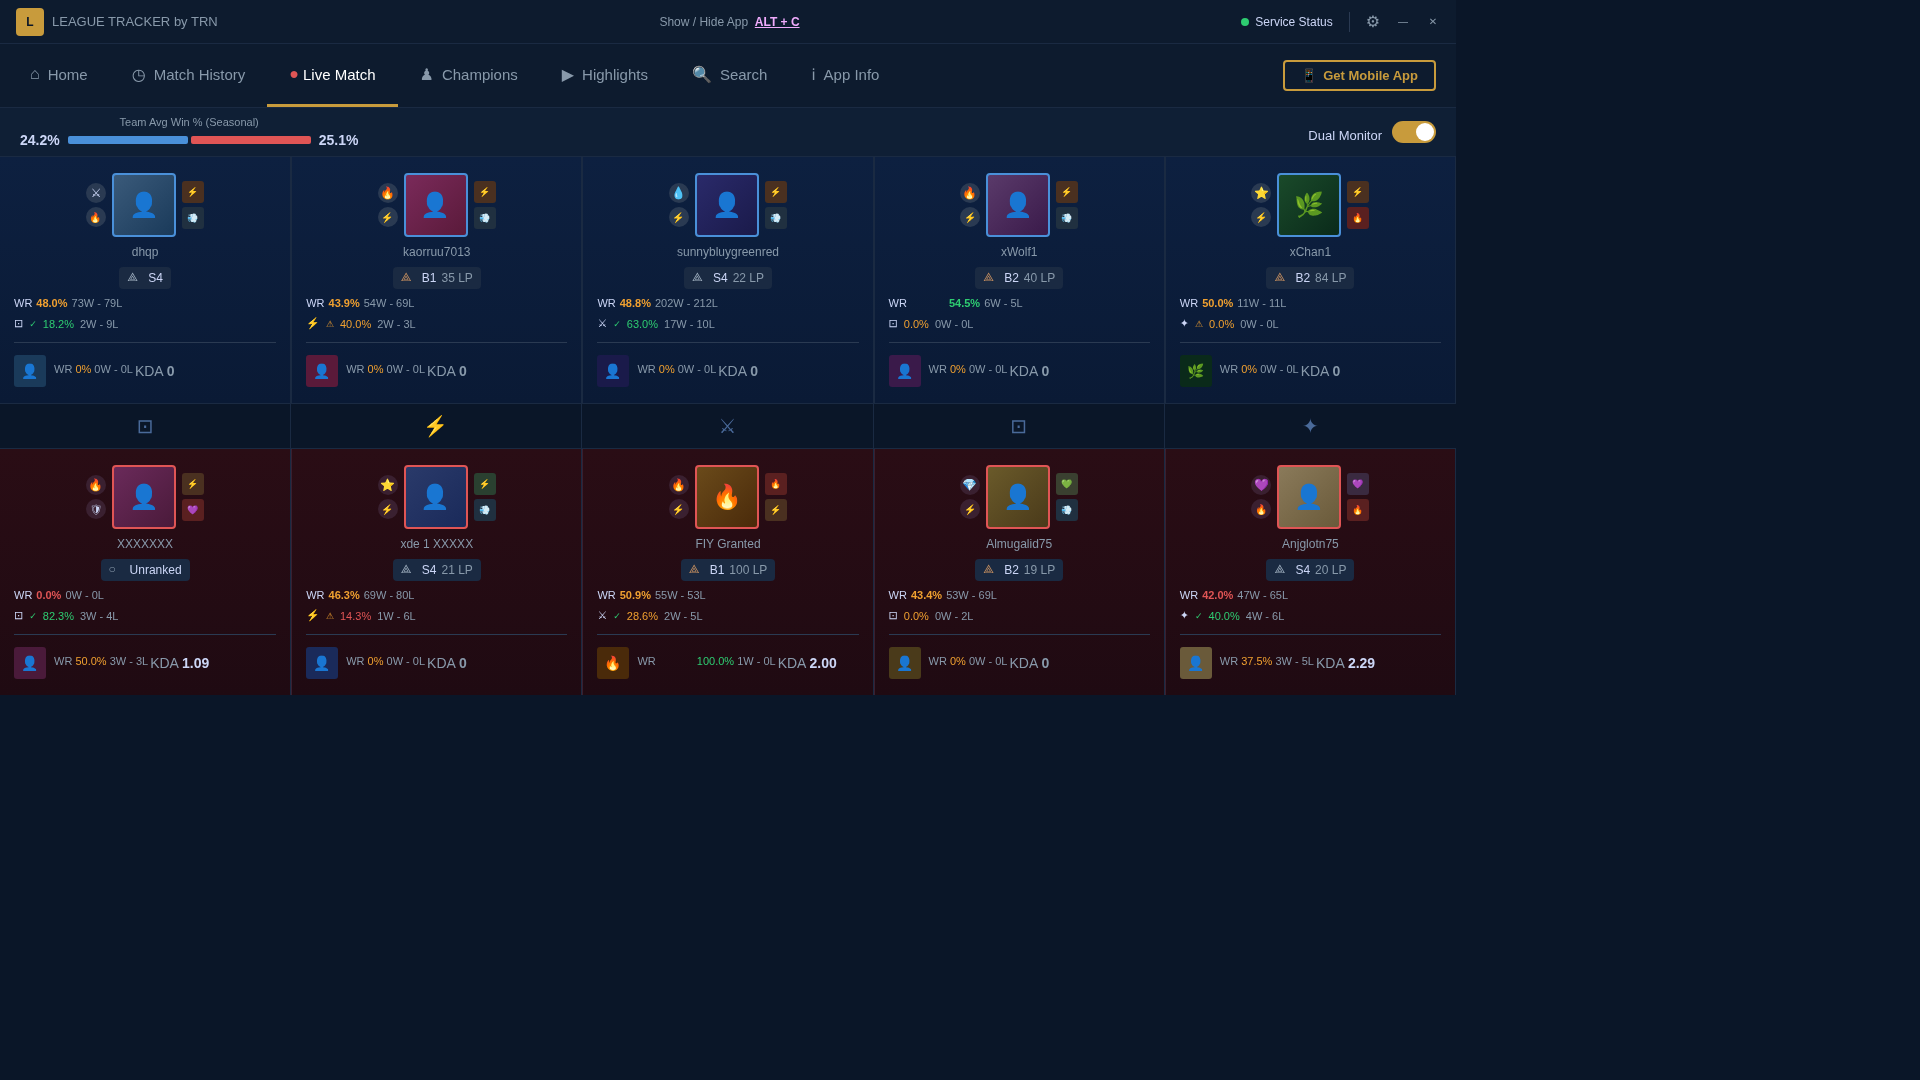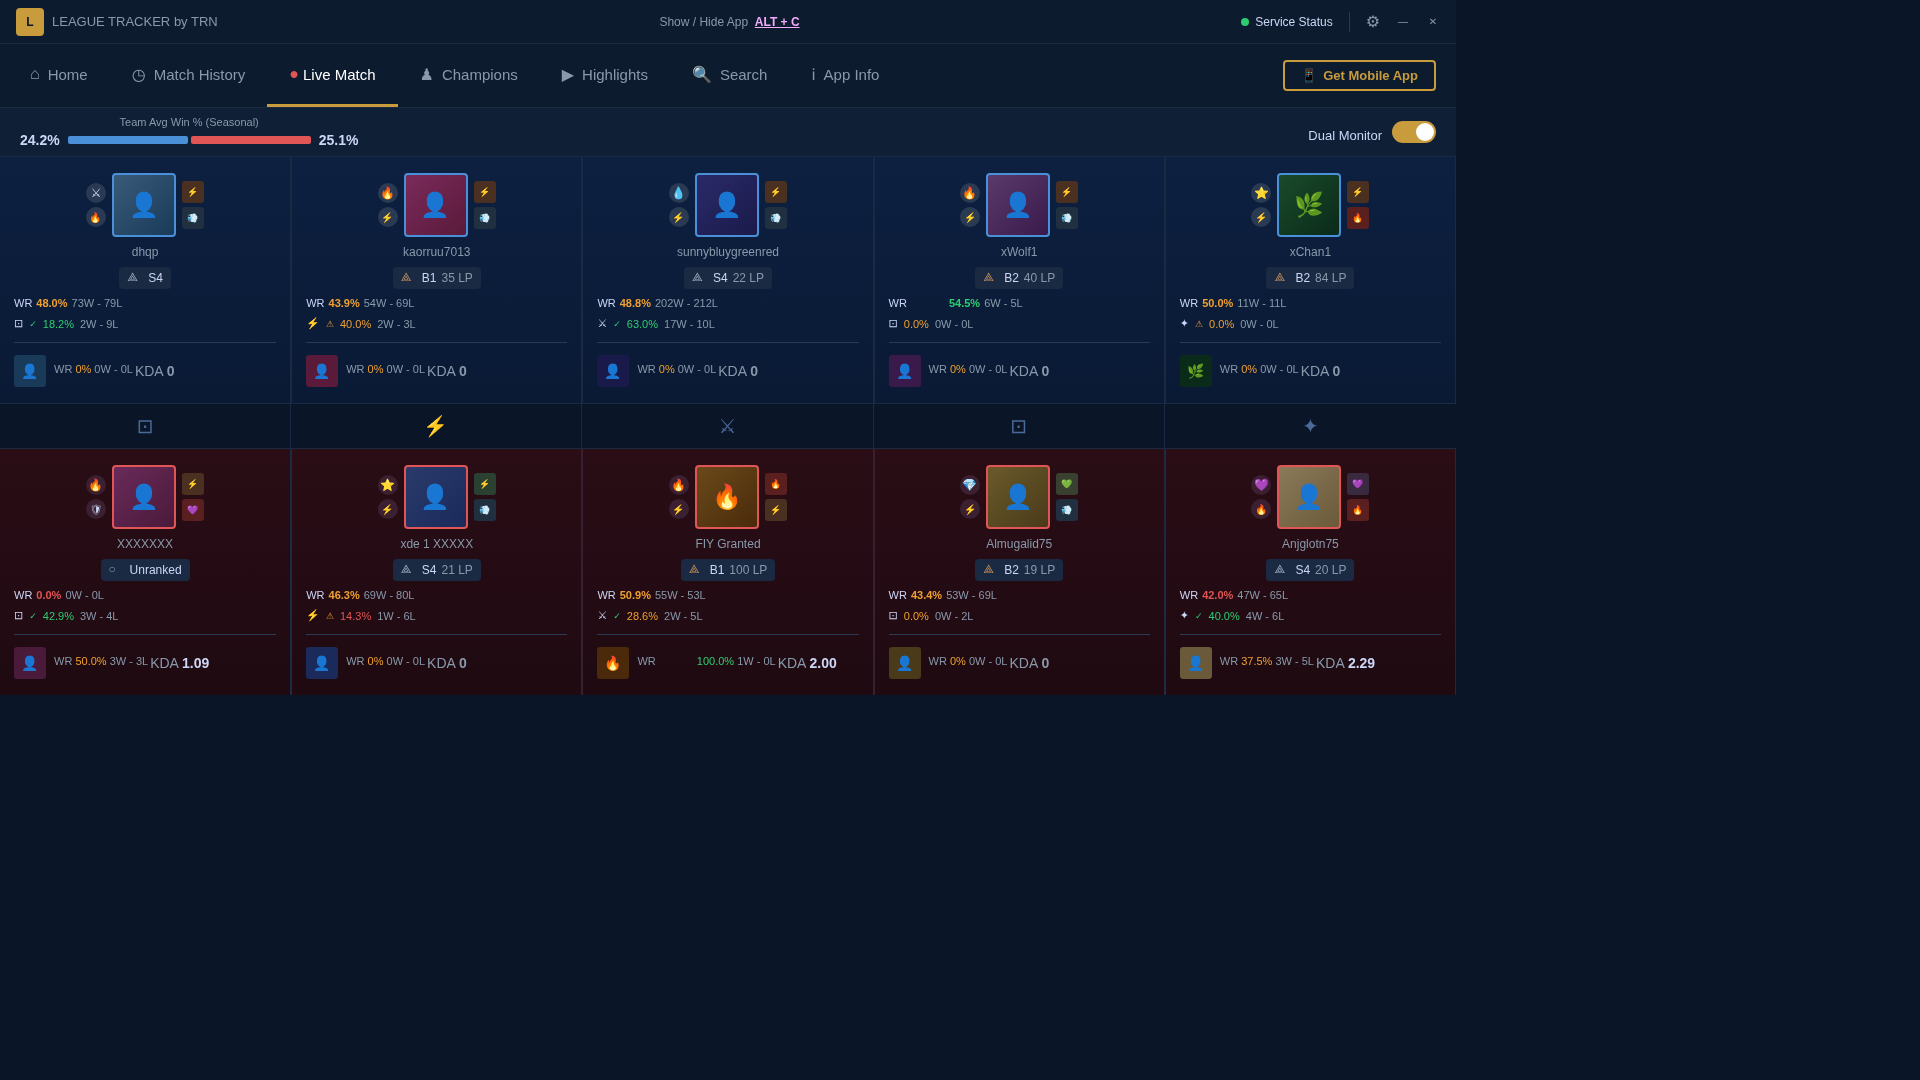--- a/index.html
+++ b/index.html
@@ -695,21 +695,21 @@
         <span>Unranked</span>
       </div>
       <div class="wr-line">
         <span>WR</span>
         <span class="wr-pct stat-red">0.0%</span>
         <span class="wr-record">0W - 0L</span>
       </div>
       <div class="champ-stat-line">
         <span>⊡</span>
         <span class="check-icon">✓</span>
-        <span class="champ-pct green">42.9%</span>
+        <span class="champ-pct green">82.3%</span>
         <span class="champ-record">3W - 4L</span>
       </div>
       <div class="divider"></div>
       <div class="champion-stat-row">
         <div class="champ-mini-icon" style="background:#4a1a3a;">👤</div>
         <div class="champ-mini-stats">
           <span>
             <span class="stat-gray">WR </span><span class="champ-pct stat-yellow">50.0%</span><span class="stat-gray"> </span><span class="champ-record">3W - 3L</span>
           </span>
           <span class="kda-label">KDA <span class="kda-val">1.09</span></span>

